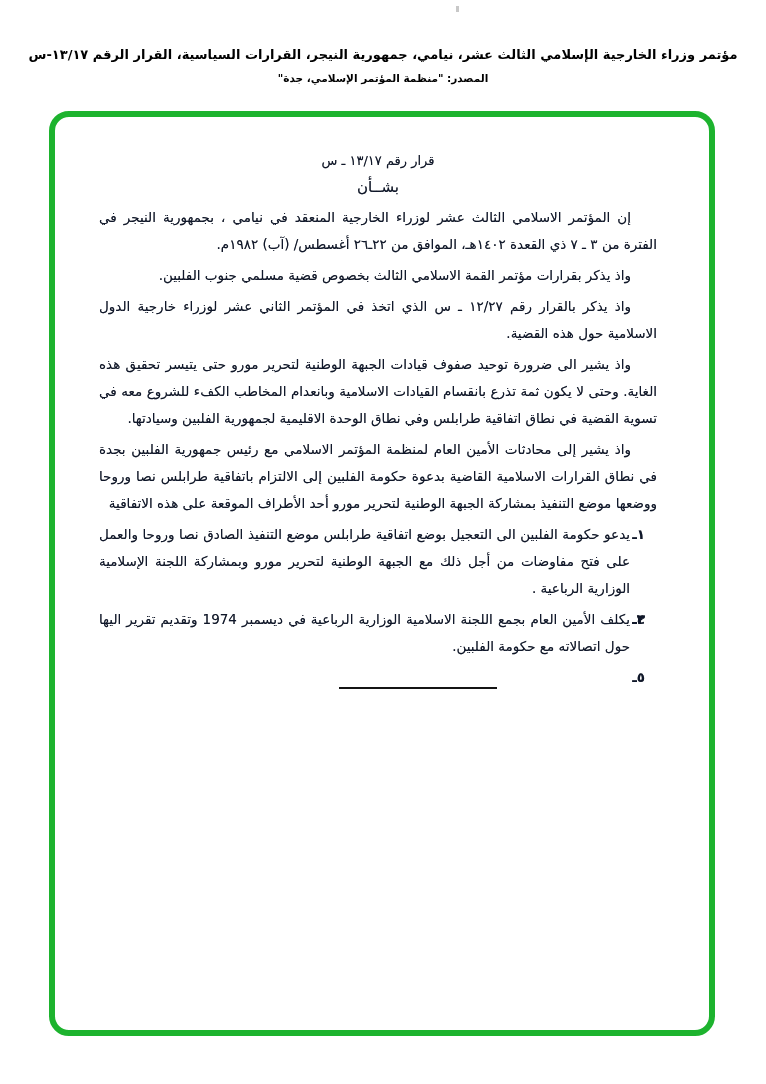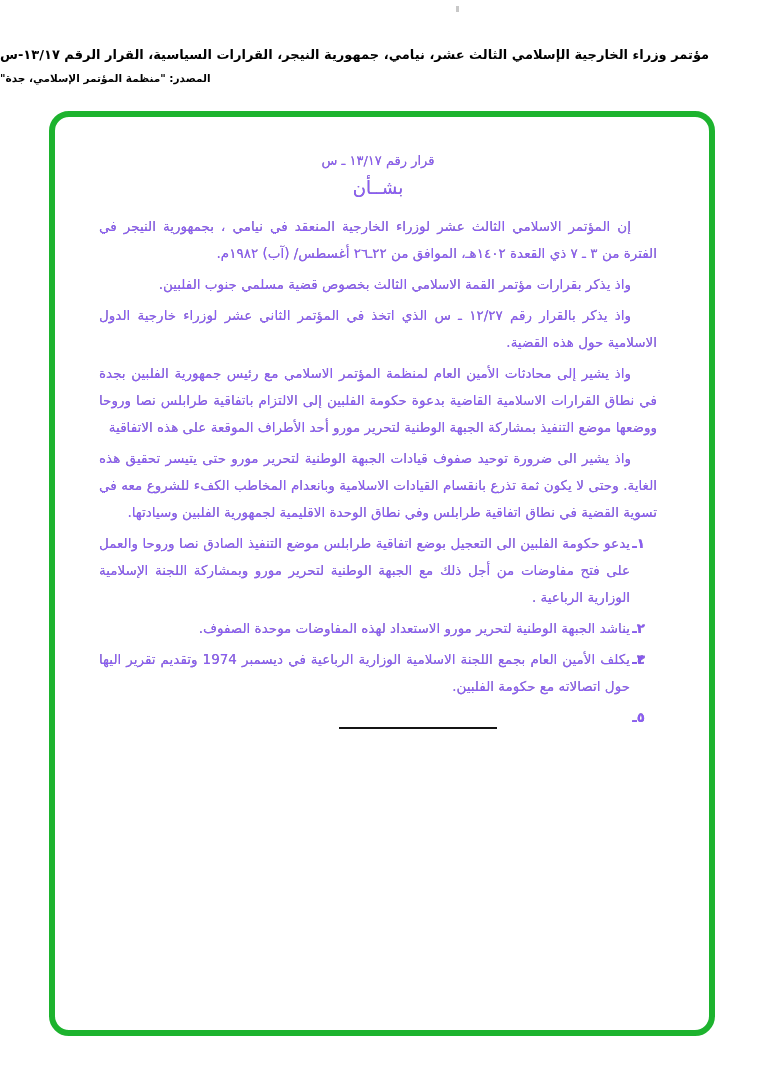--- a/index.html
+++ b/index.html
@@ -25,21 +25,21 @@
     background: #c8c8c8;
   }
 
   
   .header {
     position: absolute;
     top: 47px;
     left: 0;
     right: 0;
     direction: rtl;
-    text-align: left;
+    text-align: center;
     color: #000;
   }
   .header-line1 {
     font-size: 13px;
     font-weight: bold;
     letter-spacing: 0.1px;
   }
   .header-line2 {
     font-size: 10.5px;
     font-weight: bold;
@@ -66,29 +66,29 @@
     padding: 30px 52px 0 44px;
     direction: rtl;
     color: #1f1f1f;
     font-size: 13.5px;
     line-height: 27px;
     text-shadow: 0 0 0.4px rgba(40,40,40,0.55);
   }
 
   .doc-title { text-align: center; }
   .doc-title .t1 { font-size: 13px; }
-  .doc-title .t2 { font-size: 18px; letter-spacing: 1px; }
+  .doc-title .t2 { font-size: 15px; letter-spacing: 1px; }
   .doc-title .t3 { font-size: 15px; }
 
   .para {
     margin: 4px 0 0 0;
     text-align: justify;
     text-indent: 26px;
   }
-  .para.first { margin-top: 12px; }
+  .para.first { margin-top: 3px; }
 
   .item {
     position: relative;
     margin: 4px 0 0 0;
     padding-right: 27px;
     text-align: justify;
   }
   .item .num {
     position: absolute;
     right: 12px;
@@ -109,40 +109,39 @@
 <body>
 
 <div class="speck"></div>
 
 <header class="header">
   <div class="header-line1">مؤتمر وزراء الخارجية الإسلامي الثالث عشر، نيامي، جمهورية النيجر، القرارات السياسية، القرار الرقم ١٣/١٧-س</div>
   <div class="header-line2">المصدر: "منظمة المؤتمر الإسلامي، جدة"</div>
 </header>
 
 <div class="frame" style="border-color: rgb(29, 179, 46);">
-  <div class="doc" style="color: #8b5cf6;">
+  <div class="doc" style="color: #0f172a;">
 
     <div class="doc-title">
       <div class="t1">قرار رقم ١٣/١٧ ـ س</div>
       <div class="t2">بشــأن</div>
     </div>
 
     <p class="para first">إن المؤتمر الاسلامي الثالث عشر لوزراء الخارجية المنعقد في نيامي ، بجمهورية النيجر في الفترة من ٣ ـ ٧ ذي القعدة ١٤٠٢هـ، الموافق من ٢٢ـ٢٦ أغسطس/ (آب) ١٩٨٢م.</p>
     <p class="para">واذ يذكر بقرارات مؤتمر القمة الاسلامي الثالث بخصوص قضية مسلمي جنوب الفلبين.</p>
     <p class="para">واذ يذكر بالقرار رقم ١٢/٢٧ ـ س الذي اتخذ في المؤتمر الثاني عشر لوزراء خارجية الدول الاسلامية حول هذه القضية.</p>
+    <p class="para">واذ يشير الى ضرورة توحيد صفوف قيادات الجبهة الوطنية لتحرير مورو حتى يتيسر تحقيق هذه الغاية. وحتى لا يكون ثمة تذرع بانقسام القيادات الاسلامية وبانعدام المخاطب الكفء للشروع معه في تسوية القضية في نطاق اتفاقية طرابلس وفي نطاق الوحدة الاقليمية لجمهورية الفلبين وسيادتها.</p>
     <p class="para">واذ يشير إلى محادثات الأمين العام لمنظمة المؤتمر الاسلامي مع رئيس جمهورية الفلبين بجدة في نطاق القرارات الاسلامية القاضية بدعوة حكومة الفلبين إلى الالتزام باتفاقية طرابلس نصا وروحا ووضعها موضع التنفيذ بمشاركة الجبهة الوطنية لتحرير مورو أحد الأطراف الموقعة على هذه الاتفاقية</p>
-    <p class="para">واذ يشير الى ضرورة توحيد صفوف قيادات الجبهة الوطنية لتحرير مورو حتى يتيسر تحقيق هذه الغاية. وحتى لا يكون ثمة تذرع بانقسام القيادات الاسلامية وبانعدام المخاطب الكفء للشروع معه في تسوية القضية في نطاق اتفاقية طرابلس وفي نطاق الوحدة الاقليمية لجمهورية الفلبين وسيادتها.</p>
 
     <div class="item">
       <span class="num">١ـ</span>
       <span>يدعو حكومة الفلبين الى التعجيل بوضع اتفاقية طرابلس موضع التنفيذ الصادق نصا وروحا والعمل على فتح مفاوضات من أجل ذلك مع الجبهة الوطنية لتحرير مورو وبمشاركة اللجنة الإسلامية الوزارية الرباعية .</span>
     </div>
     <div class="item">
       <span class="num">٢ـ</span>
-      <span>يناشد الجبهة الوطنية لتحرير مورو الاستعداد لهذه المفاوضات موحدة الصفوف.</span>
     </div>
     <div class="item">
       <span class="num">٣ـ</span>
     </div>
     <div class="item">
       <span class="num">٤ـ</span>
       <span>يكلف الأمين العام بجمع اللجنة الاسلامية الوزارية الرباعية في ديسمبر 1974 وتقديم تقرير اليها حول اتصالاته مع حكومة الفلبين.</span>
     </div>
     <div class="item">
       <span class="num">٥ـ</span>

